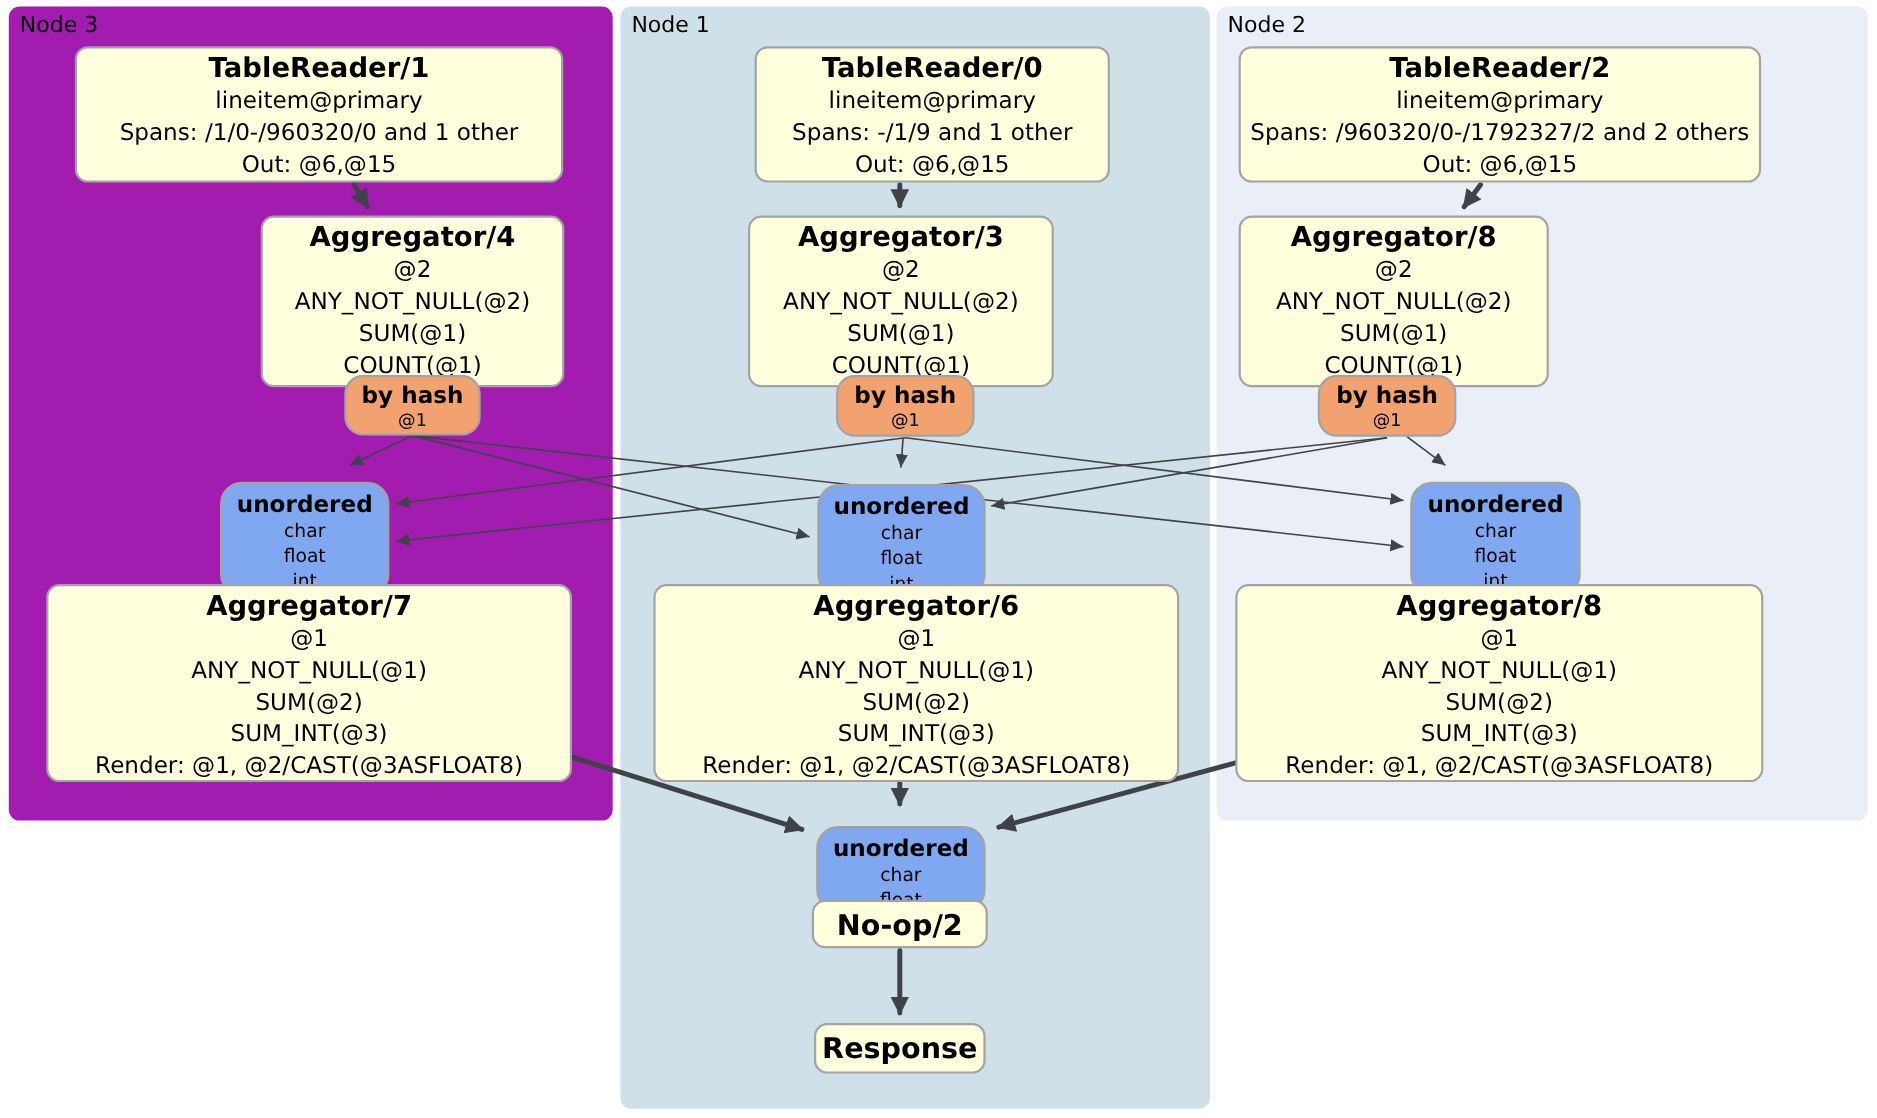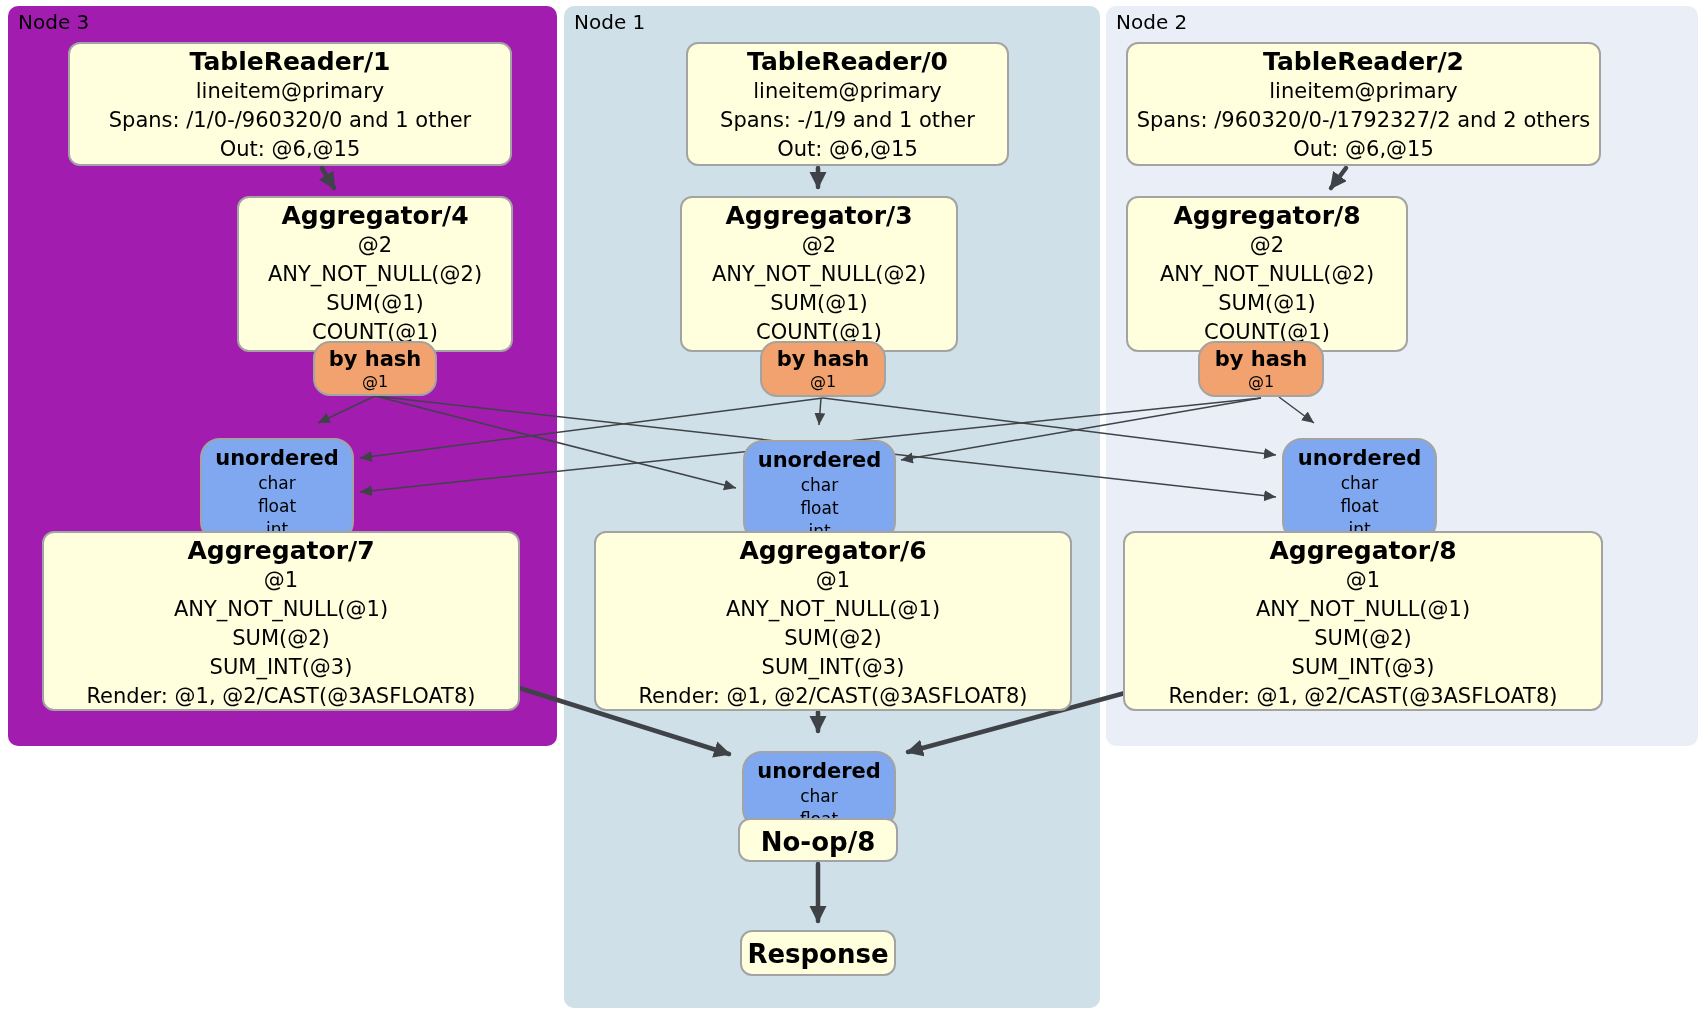--- a/index.html
+++ b/index.html
@@ -150,21 +150,21 @@
     <div class="line">Render: @1, @2/CAST(@3ASFLOAT8)</div>
   </div>
 
   <div class="box sync" style="left:742px;top:740px;width:154px;height:78px">
     <div class="utitle">unordered</div>
     <div class="uline">char</div>
     <div class="uline">float</div>
   </div>
 
   <div class="box proc" style="left:738px;top:818px;width:160px;height:44px">
-    <div class="big-label">No-op/8</div>
+    <div class="big-label">No-op/2</div>
   </div>
 
   <div class="box proc" style="left:740px;top:930px;width:156px;height:46px">
     <div class="big-label">Response</div>
   </div>
 
   <div class="box proc" style="left:1126px;top:42px;width:475px;height:124px">
     <div class="title">TableReader/2</div>
     <div class="line">lineitem@primary</div>
     <div class="line">Spans: /960320/0-/1792327/2 and 2 others</div>

